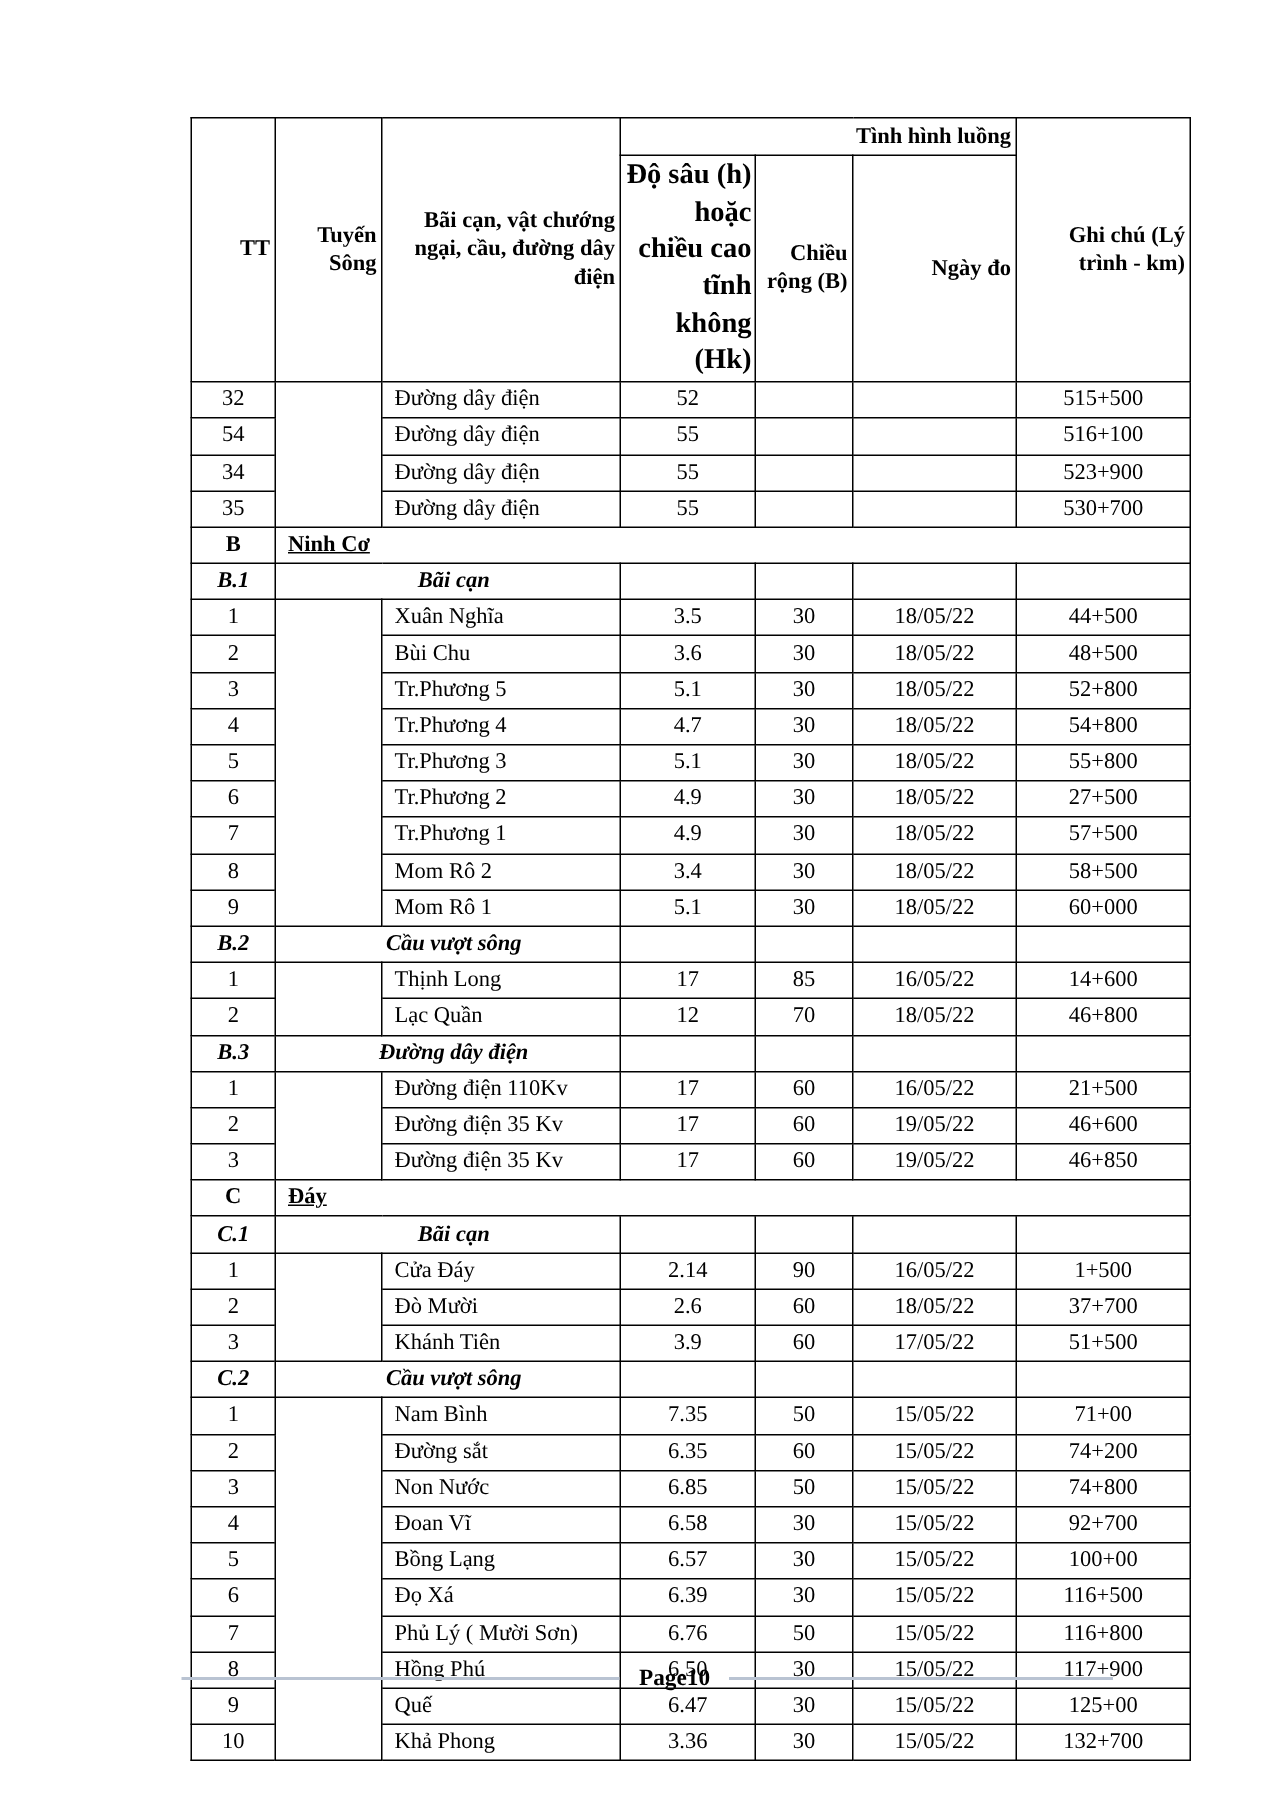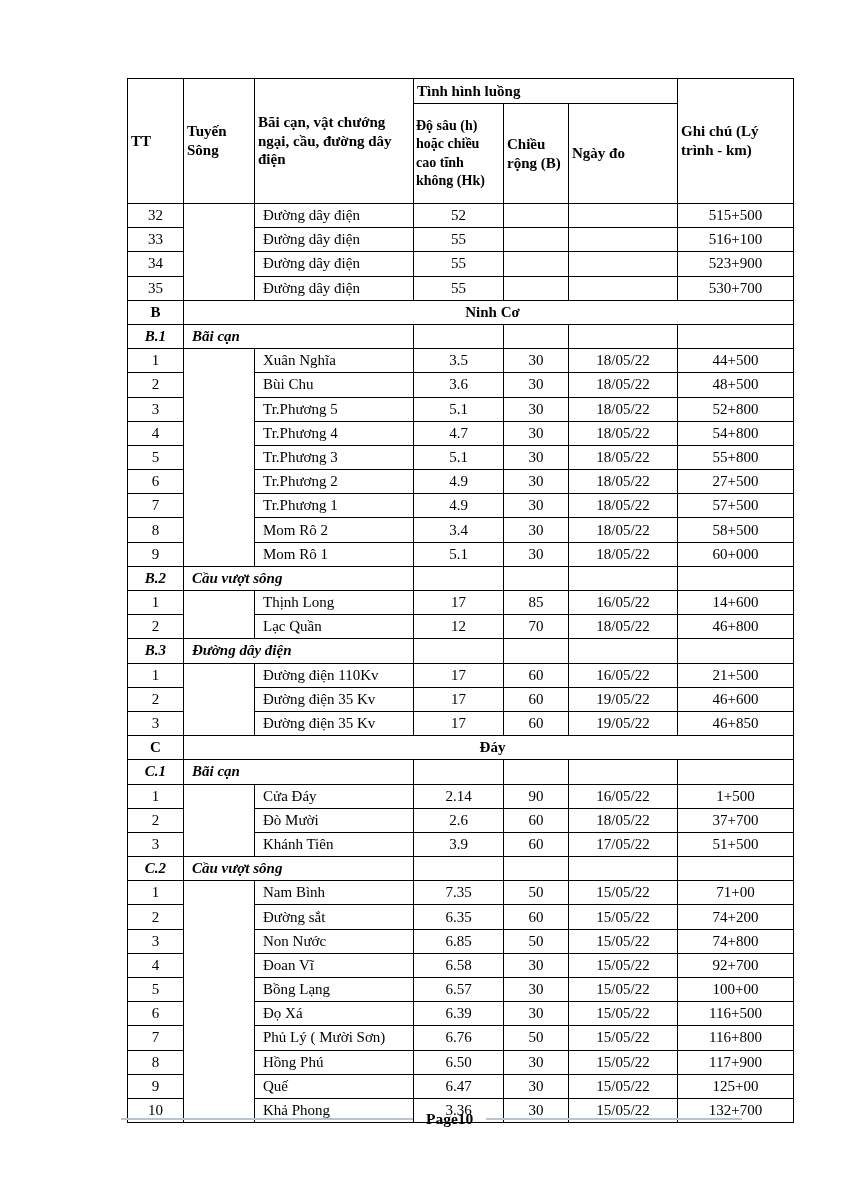--- a/index.html
+++ b/index.html
@@ -25,49 +25,50 @@
   .doc-table th, .doc-table td {
     border: 1px solid #000;
     padding: 0;
     overflow: hidden;
     vertical-align: middle;
   }
   .doc-table th {
     font-weight: bold;
     font-size: 15px;
     line-height: 1.25;
-    text-align: left;
+    text-align: right;
     padding: 1px 3px;
   }
   .doc-table th.th-depth {
-    font-size: 14px;
+    font-size: 19px;
     line-height: 1.3;
     padding: 1px 2px;
   }
   .hdr-row-1 { height: 25px; }
   .hdr-row-2 { height: 100px; }
   .doc-table td {
     font-size: 15px;
     height: 23.2px;
     text-align: center;
     white-space: nowrap;
   }
   td.name-cell {
     text-align: left;
     padding-left: 8px;
   }
   td.sec-tt { font-weight: bold; }
   td.sub-tt { font-weight: bold; font-style: italic; }
   td.sec-title {
-    text-align: center;
+    text-align: left;
     padding-left: 8px;
     font-weight: bold;
+    text-decoration: underline;
   }
   td.sub-title {
-    text-align: left;
+    text-align: center;
     padding-left: 8px;
     font-weight: bold;
     font-style: italic;
   }
   .page-footer {
     position: absolute;
     left: 121px;
     top: 1108px;
     width: 637px;
     height: 22px;
@@ -118,21 +119,21 @@
       <tr>
         <td>32</td>
         <td rowspan="4"></td>
         <td class="name-cell">Đường dây điện</td>
         <td>52</td>
         <td></td>
         <td></td>
         <td>515+500</td>
       </tr>
       <tr>
-        <td>33</td>
+        <td>54</td>
         <td class="name-cell">Đường dây điện</td>
         <td>55</td>
         <td></td>
         <td></td>
         <td>516+100</td>
       </tr>
       <tr>
         <td>34</td>
         <td class="name-cell">Đường dây điện</td>
         <td>55</td>

